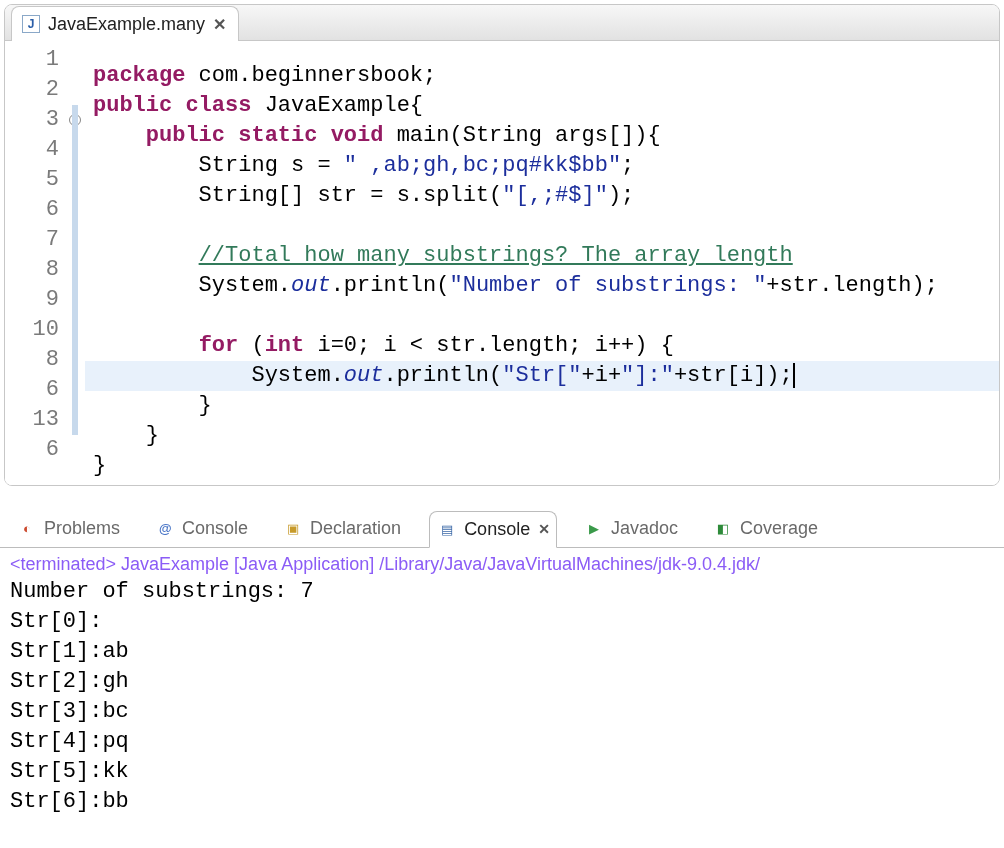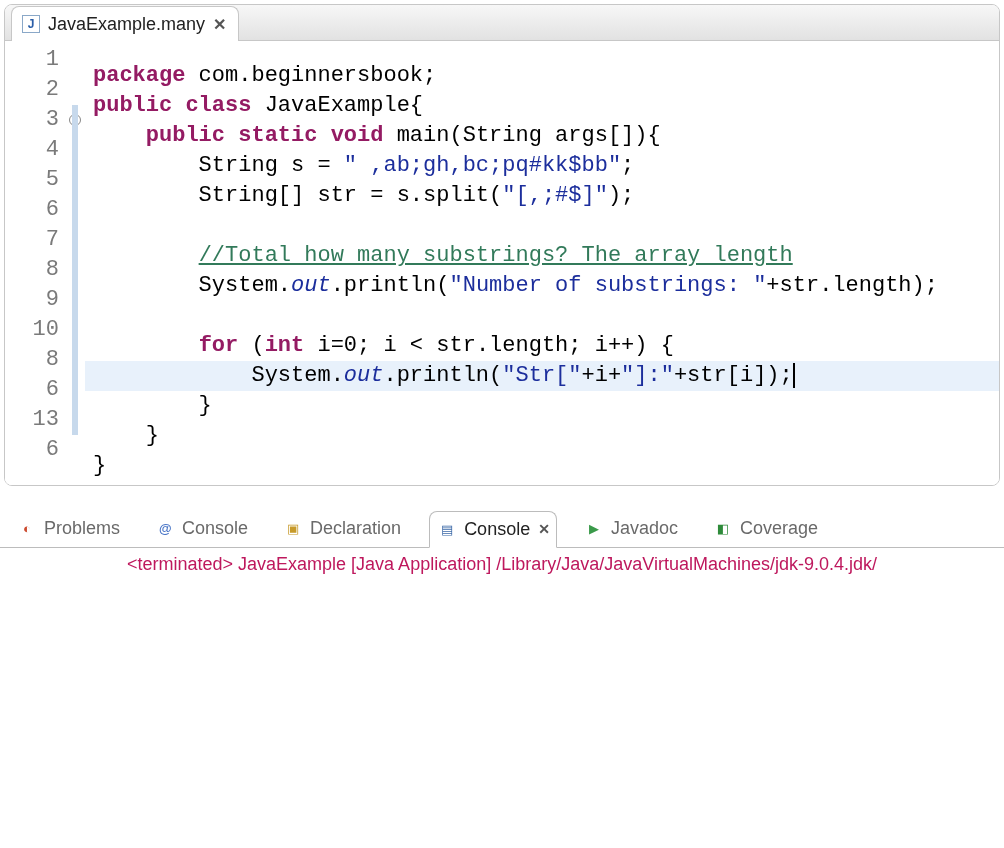--- a/index.html
+++ b/index.html
@@ -143,23 +143,22 @@
     font-size: 13px;
   }
   .ico-problems { color:#cc4b2f; }
   .ico-javadoc { color:#4a76c7; font-style: italic; font-weight: bold; }
   .ico-decl { color:#c79a2a; }
   .ico-console { color:#3d6aa8; }
   .ico-progress { color:#3a9a4a; }
   .ico-coverage { color:#2e8b3a; }
   .status-line {
     font-size: 18px;
-    color: #be185d;
+    color: #8b5cf6;
     padding: 6px 10px 2px;
-    text-align: center;
   }
   .console-out {
     font-family: Menlo, Consolas, "Courier New", monospace;
     font-size: 22px;
     line-height: 30px;
     padding: 0 10px 10px;
     color: #000;
     white-space: pre;
   }
 </style>
@@ -222,13 +221,21 @@
     <div class="vtab">
       <span class="tab-ico ico-progress">▶</span>
       <span>Javadoc</span>
     </div>
     <div class="vtab">
       <span class="tab-ico ico-coverage">◧</span>
       <span>Coverage</span>
     </div>
   </div>
   <div class="status-line">&lt;terminated&gt; JavaExample [Java Application] /Library/Java/JavaVirtualMachines/jdk-9.0.4.jdk/</div>
+  <div class="console-out" id="console-out">Number of substrings: 7
+Str[0]:
+Str[1]:ab
+Str[2]:gh
+Str[3]:bc
+Str[4]:pq
+Str[5]:kk
+Str[6]:bb</div>
 </div>
 
 </body></html>

